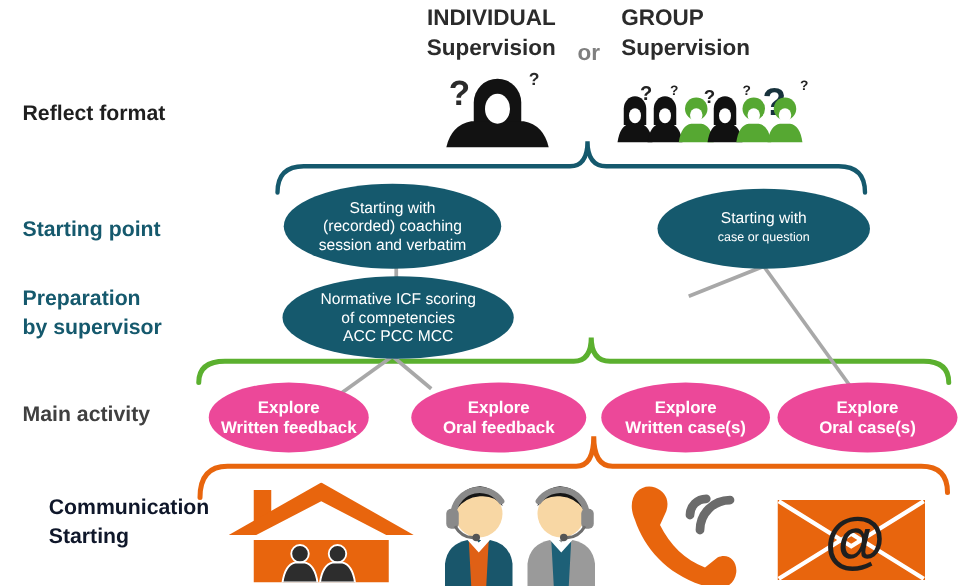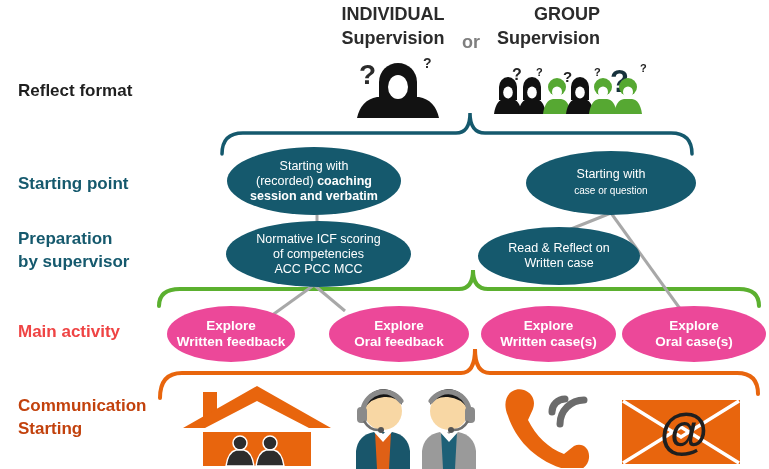--- a/index.html
+++ b/index.html
@@ -4,47 +4,47 @@
 <style>
   html,body{margin:0;padding:0;background:#ffffff;}
   #canvas{
     position:relative;width:769px;height:469px;background:#ffffff;
     font-family:"Liberation Sans","DejaVu Sans",sans-serif;overflow:hidden;
   }
   .abs{position:absolute;}
   .rowlabel{font-weight:bold;font-size:17px;line-height:23px;}
   .lbl-black{color:#1f1f1f;}
   .lbl-teal{color:#15596d;}
-  .lbl-green{color:#ef4444;}
-  .lbl-orange{color:#c2410c;}
+  .lbl-green{color:#404040;}
+  .lbl-orange{color:#0f172a;margin-left:21px;}
   .hdr{font-weight:bold;font-size:18px;line-height:24px;color:#2b2b2b;}
   .hdr-or{color:#7f7f7f;}
   .oval{
     position:absolute;border-radius:50%;display:flex;flex-direction:column;
     align-items:center;justify-content:center;text-align:center;color:#ffffff;
   }
   .oval-teal{background:#15596d;}
   .oval-green{background:#ec4899;}
   .oval .l{font-size:12.5px;line-height:15px;}
-  .oval .l b{font-weight:bold;}
+  .oval .l b{font-weight:normal;}
   .oval-green .l{font-size:13.5px;line-height:16px;font-weight:bold;}
   .big-line{font-size:10px;line-height:17px;font-weight:normal;}
   svg{display:block;}
 </style>
 </head>
 <body>
 
 <div id="canvas">
 
   <div class="abs hdr" style="left:325px;top:2px;width:136px;text-align:center;">
     <div>INDIVIDUAL</div>
     <div>Supervision</div>
   </div>
   <div class="abs hdr hdr-or" style="left:462px;top:2px;margin-top:28px;">or</div>
-  <div class="abs hdr" style="left:497px;top:2px;text-align:right;">
+  <div class="abs hdr" style="left:497px;top:2px;text-align:left;">
     <div>GROUP</div>
     <div>Supervision</div>
   </div>
 
   <div class="abs rowlabel lbl-black" style="left:18px;top:79px;">Reflect format</div>
   <div class="abs rowlabel lbl-teal" style="left:18px;top:172px;">Starting point</div>
   <div class="abs rowlabel lbl-teal" style="left:18px;top:227px;">
     <div>Preparation</div>
     <div>by supervisor</div>
   </div>
@@ -140,24 +140,20 @@
     <div class="l">Starting with</div>
     <div class="big-line">case or question</div>
   </div>
 
   <div class="oval oval-teal" style="left:226px;top:221px;width:185px;height:66px;">
     <div class="l">Normative ICF scoring</div>
     <div class="l">of competencies</div>
     <div class="l">ACC PCC MCC</div>
   </div>
 
-  <div class="oval oval-teal" style="left:478px;top:227px;width:162px;height:58px;">
-    <div class="l">Read &amp; Reflect on</div>
-    <div class="l">Written case</div>
-  </div>
 
   <div class="oval oval-green" style="left:167px;top:306px;width:128px;height:56px;">
     <div class="l">Explore</div>
     <div class="l">Written feedback</div>
   </div>
   <div class="oval oval-green" style="left:329px;top:306px;width:140px;height:56px;">
     <div class="l">Explore</div>
     <div class="l">Oral  feedback</div>
   </div>
   <div class="oval oval-green" style="left:481px;top:306px;width:135px;height:56px;">

